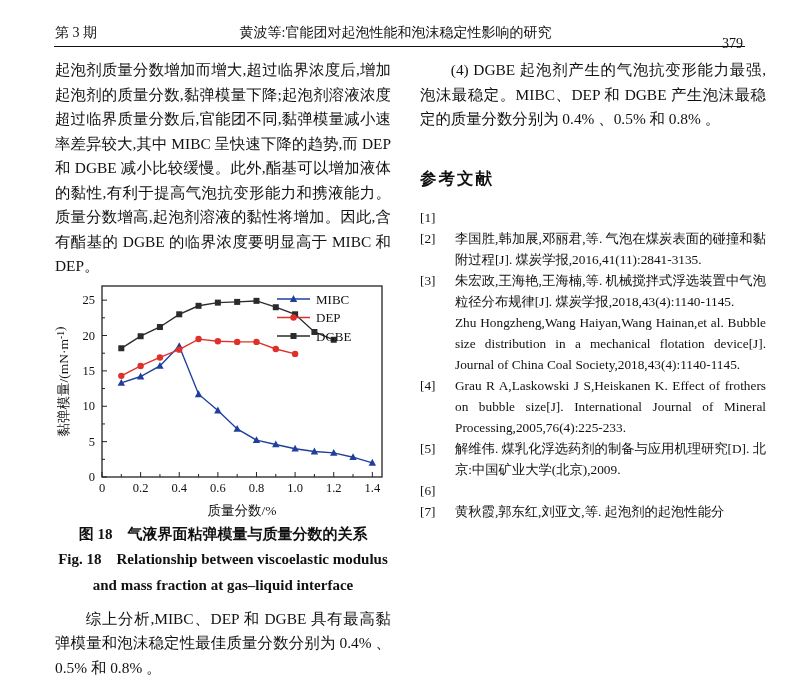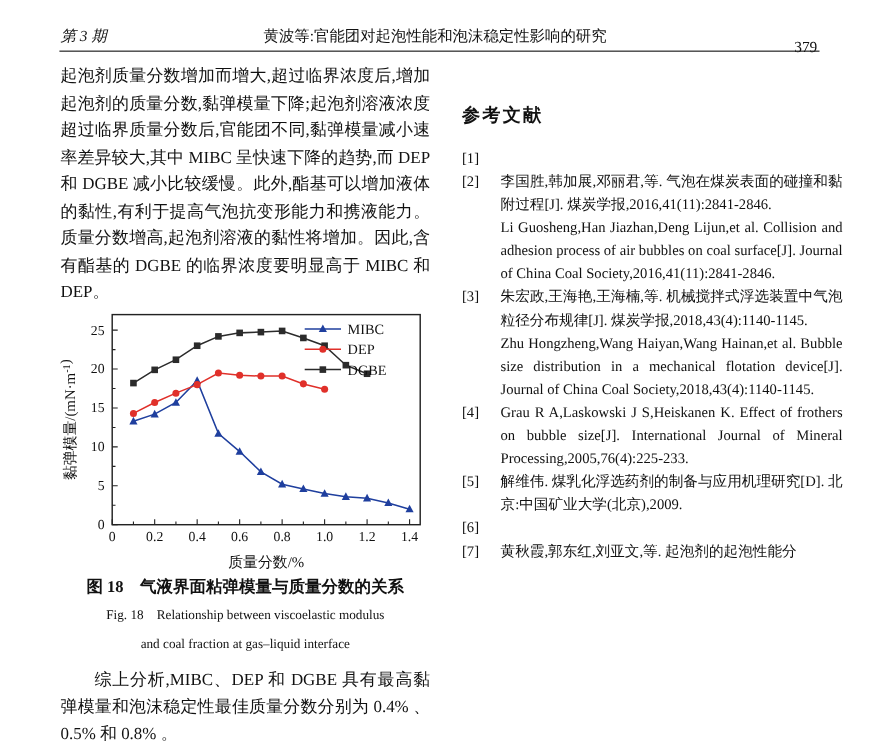--- a/index.html
+++ b/index.html
@@ -2,35 +2,35 @@
 <html><head>
 <meta charset="utf-8">
 <style>
   * { margin:0; padding:0; box-sizing:border-box; }
   html,body { background:#ffffff; }
   .page {
     position:relative; width:791px; height:687px; background:#fff;
     overflow:hidden; font-family:"Liberation Serif", serif; color:#111;
   }
   
-  .hdr-issue { position:absolute; left:55px; top:24px; font-size:14px;font-style:italic; }
+  .hdr-issue { position:absolute; left:55px; top:24px; font-size:14px; }
   .hdr-title { position:absolute; left:0; right:0; top:24px; text-align:center; font-size:14px; }
   .hdr-page  { position:absolute; right:48px; top:36px; font-size:14px; }
   .hdr-rule  { position:absolute; left:54px; right:46px; top:46px; border-top:1.7px solid #111; }
   
   .col-left  { position:absolute; left:55px; top:58px; width:336px; }
   .col-right { position:absolute; left:420px; top:58px; width:346px; }
   p.body { font-size:15.4px; line-height:24.5px; text-align:justify; }
   p.indent2 { text-indent:2em; }
   
   figure { margin-top:2px; }
   .chart-mount { width:332px; height:238px; }
   figcaption { text-align:center; }
   .cap-cn { font-weight:bold; font-size:15px; line-height:24px; margin-top:3px; }
-  .cap-en { font-weight:normal; font-size:12px; line-height:26px; }
+  .cap-en { font-weight:bold; font-size:15px; line-height:26px; }
   .left-para2 { margin-top:9px; }
   
   .refs-heading { margin:36px 0 17px 0; font-size:16.5px; font-weight:bold; letter-spacing:2px; }
   .ref-item { display:flex; font-size:13.3px; line-height:21px; }
   .ref-num  { flex:0 0 35px; }
   .ref-text { flex:1; text-align:justify; }
 </style>
 </head>
 <body>
 
@@ -134,41 +134,41 @@
             <line x1="222" y1="36.5" x2="255" y2="36.5" stroke="#e0302a" stroke-width="1.4"></line>
             <circle cx="238.5" cy="36.5" r="3.2" fill="#e0302a"></circle>
             <text x="261" y="41" font-size="13">DEP</text>
             <line x1="222" y1="55" x2="255" y2="55" stroke="#2b2b2b" stroke-width="1.4"></line>
             <rect x="235.5" y="52" width="6" height="6" fill="#2b2b2b"></rect>
             <text x="261" y="59.5" font-size="13">DGBE</text>
           </svg></div>
       <figcaption>
         <div class="cap-cn">图 18　气液界面粘弹模量与质量分数的关系</div>
         <div class="cap-en">Fig. 18　Relationship between viscoelastic modulus</div>
-        <div class="cap-en">and coal fraction at gas–liquid interface</div>
+        <div class="cap-en">and mass fraction at gas–liquid interface</div>
       </figcaption>
     </figure>
 
     <p class="body indent2 left-para2">综上分析,MIBC、DEP 和 DGBE 具有最高黏弹模量和泡沫稳定性最佳质量分数分别为 0.4% 、0.5% 和 0.8% 。</p>
 
   </div>
 
   <div class="col-right">
+    <p class="body indent2">(4) DGBE 起泡剂产生的气泡抗变形能力最强,泡沫最稳定。MIBC、DEP 和 DGBE 产生泡沫最稳定的质量分数分别为 0.4% 、0.5% 和 0.8% 。</p>
     <h3 class="refs-heading">参考文献</h3>
     <div id="ref-list">
         <div class="ref-item">
           <span class="ref-num">[1]</span>
         </div>
         <div class="ref-item">
           <span class="ref-num">[2]</span>
-          <span class="ref-text">李国胜,韩加展,邓丽君,等. 气泡在煤炭表面的碰撞和黏附过程[J]. 煤炭学报,2016,41(11):2841-2846.</span>
+          <span class="ref-text">李国胜,韩加展,邓丽君,等. 气泡在煤炭表面的碰撞和黏附过程[J]. 煤炭学报,2016,41(11):2841-3135.</span>
         </div>
         <div class="ref-item">
           <span class="ref-num"></span>
-          <span class="ref-text">Li Guosheng,Han Jiazhan,Deng Lijun,et al. Collision and adhesion process of air bubbles on coal surface[J]. Journal of China Coal Society,2016,41(11):2841-2846.</span>
         </div>
         <div class="ref-item">
           <span class="ref-num">[3]</span>
           <span class="ref-text">朱宏政,王海艳,王海楠,等. 机械搅拌式浮选装置中气泡粒径分布规律[J]. 煤炭学报,2018,43(4):1140-1145.</span>
         </div>
         <div class="ref-item">
           <span class="ref-num"></span>
           <span class="ref-text">Zhu Hongzheng,Wang Haiyan,Wang Hainan,et al. Bubble size distribution in a mechanical flotation device[J]. Journal of China Coal Society,2018,43(4):1140-1145.</span>
         </div>
         <div class="ref-item">

